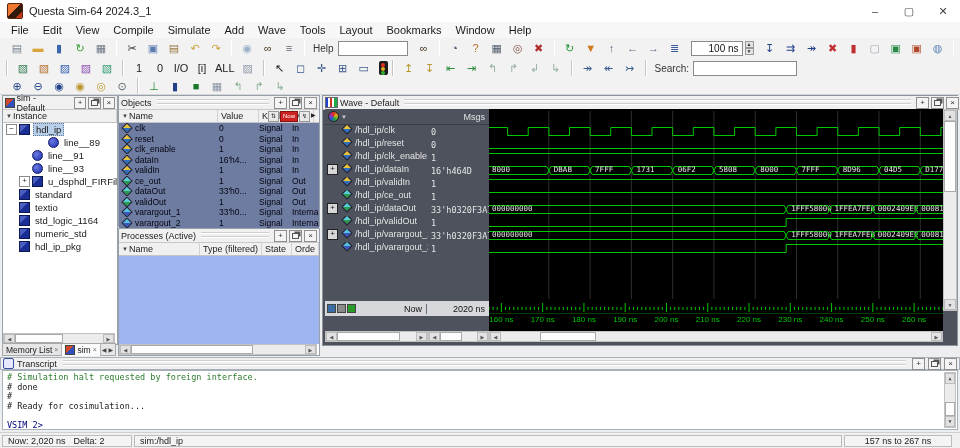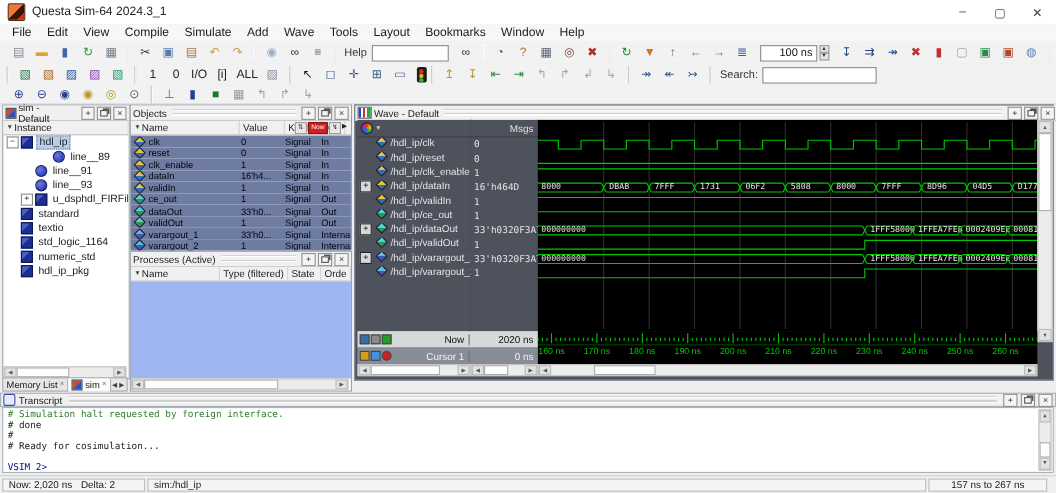--- a/index.html
+++ b/index.html
@@ -60,21 +60,21 @@
   .twisty{width:9px;height:9px;border:1px solid #8a8a8a;background:#fff;font-size:8px;line-height:7px;
           text-align:center;margin-right:2px;color:#333;flex:0 0 9px}
   .twisty.blank{visibility:hidden}
   .ico-module{width:9px;height:9px;background:#1a2e96;border:1px solid #0d1750;margin-right:3px;flex:0 0 9px;
           background-image:linear-gradient(135deg,#4a5ec0 0 40%,transparent 40%)}
   .ico-process{width:9px;height:9px;border-radius:50%;background:radial-gradient(circle at 35% 35%,#6a7ae0,#1c2cb0);
           border:1px solid #101a60;margin-right:3px;flex:0 0 9px}
   .tree-label{padding:0 2px}
   .tree-label.sel{background:#b9cfe8;border:1px dotted #5a7aa0}
   
-  .obj-row{height:10.5px;display:flex;align-items:flex-end;background:#6e7ca2;font-size:8.5px;color:#04040e;
+  .obj-row{height:10.5px;display:flex;align-items:center;background:#6e7ca2;font-size:8.5px;color:#04040e;
            overflow:hidden;white-space:nowrap}
   .obj-row .c-name{width:98px;display:flex;align-items:center;padding-left:2px;overflow:hidden}
   .obj-row .c-val{width:40px;overflow:hidden}
   .obj-row .c-kind{width:33px;overflow:hidden}
   .obj-row .c-mode{flex:1;overflow:hidden}
   .dia{width:6px;height:6px;transform:rotate(45deg);margin:0 4px 0 2px;flex:0 0 6px;border:1px solid #223}
   .dia.in{background:linear-gradient(135deg,#e8c23a 0 50%,#2f6fc0 50%)}
   .dia.out{background:linear-gradient(135deg,#57d0d8 0 50%,#2e9a50 50%)}
   .dia.internal{background:linear-gradient(135deg,#57c0e0 0 50%,#3a58c0 50%)}
   
@@ -765,29 +765,20 @@
 
   <div id="wfooter" class="abs">
     <div class="foot-row foot-now">
       <span class="foot-icons">
         <span class="mini-ic" style="background:#3a6ea5"></span>
         <span class="mini-ic" style="background:#8a8a8a"></span>
         <span class="mini-ic" style="background:#2a9a2a"></span>
       </span>
       <span class="foot-label">Now</span>
       <span class="foot-val">2020 ns</span>
-    </div>
-    <div class="foot-row foot-cur">
-      <span class="foot-icons">
-        <span class="mini-ic" style="background:#d4a017"></span>
-        <span class="mini-ic" style="background:#4a90d9"></span>
-        <span class="mini-ic" style="background:#cc2222;border-radius:50%"></span>
-      </span>
-      <span class="foot-label">Cursor 1</span>
-      <span class="foot-val">0 ns</span>
     </div>
   </div>
 
   <div id="wruler" class="abs"><svg width="454" height="30">
         <line x1="0" y1="6" x2="0" y2="9" stroke="#00c800" stroke-width="1"></line>
         <line x1="4.127272727272727" y1="6" x2="4.127272727272727" y2="9" stroke="#00c800" stroke-width="1"></line>
         <line x1="8.254545454545454" y1="6" x2="8.254545454545454" y2="9" stroke="#00c800" stroke-width="1"></line>
         <line x1="12.381818181818181" y1="2" x2="12.381818181818181" y2="11" stroke="#00c800" stroke-width="1"></line>
         <line x1="16.509090909090908" y1="6" x2="16.509090909090908" y2="9" stroke="#00c800" stroke-width="1"></line>
         <line x1="20.636363636363633" y1="6" x2="20.636363636363633" y2="9" stroke="#00c800" stroke-width="1"></line>

